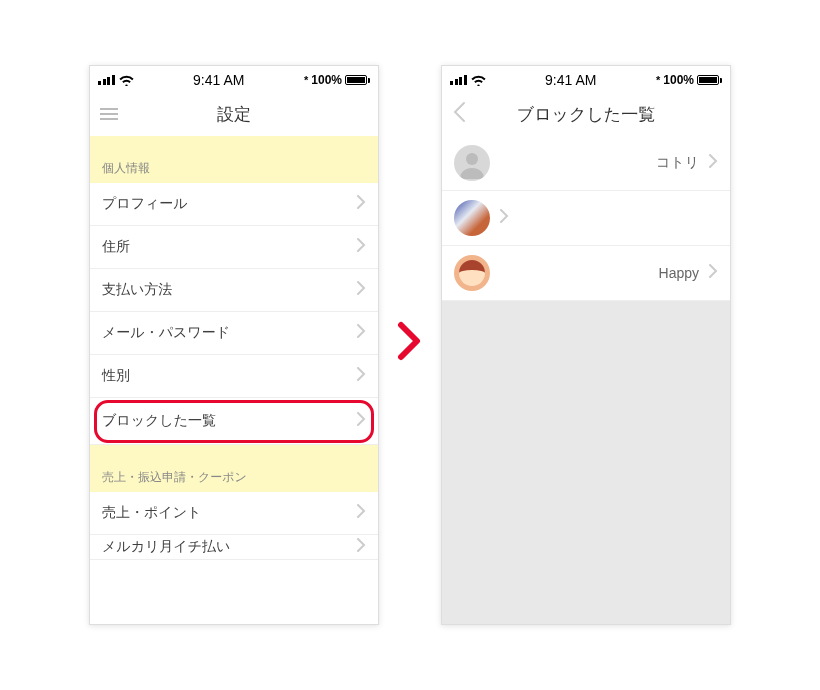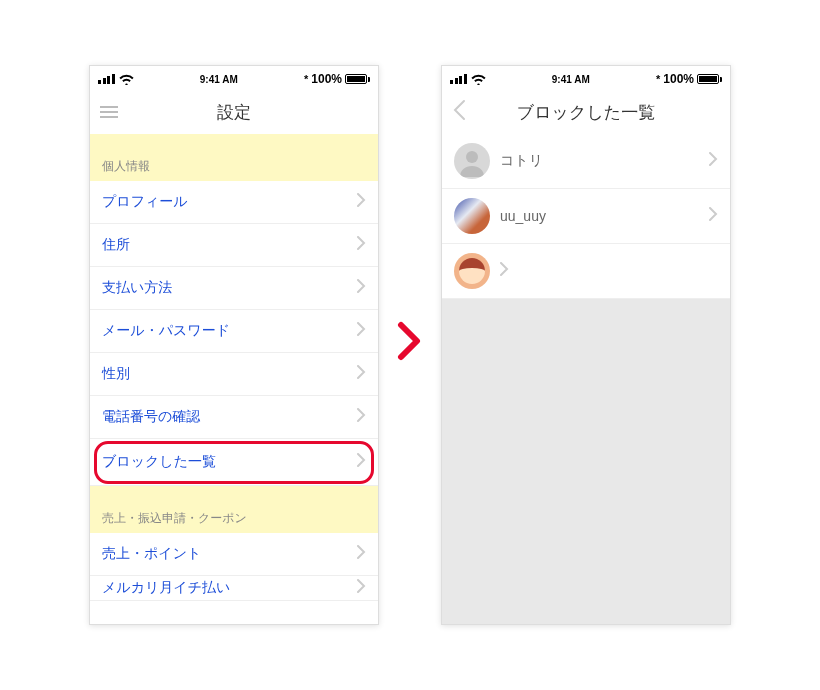--- a/index.html
+++ b/index.html
@@ -33,21 +33,21 @@
       color: #000;
     }
     .status-left { display:flex; align-items:center; gap:4px; }
     .sig-bars { display:inline-flex; align-items:flex-end; gap:1.5px; }
     .sig-bars span { width:3px; background:#000; display:inline-block; }
     .sig-bars span:nth-child(1){height:4px;}
     .sig-bars span:nth-child(2){height:6px;}
     .sig-bars span:nth-child(3){height:8px;}
     .sig-bars span:nth-child(4){height:10px;}
     .wifi-icon svg { display:block; }
-    .status-center { font-size: 10px; font-weight:700; }
+    .status-center { font-size: 14px; font-weight:400; }
     .status-right { display:flex; align-items:center; gap:3px; }
     .bt-icon { font-size:11px; }
     .battery-wrap { display:inline-flex; align-items:center; gap:1px; }
     .battery { width:22px; height:10px; border:1.3px solid #000; border-radius:2px; position:relative; }
     .battery::after { content:""; position:absolute; left:1px; top:1px; bottom:1px; right:1px; background:#000; }
     .battery-cap { width:2px; height:5px; background:#000; border-radius:0 1px 1px 0; }
 
     
     .nav-bar {
       display:flex;
@@ -74,21 +74,21 @@
 
     .list-row {
       display:flex;
       align-items:center;
       justify-content:space-between;
       padding: 12px 12px;
       border-bottom:1px solid #eee;
       cursor:pointer;
       background:#fff;
     }
-    .list-row .label { color:#1d4ed8; font-size:14px; }
+    .list-row .label { color:#404040; font-size:14px; }
     .chevron { color:#bbb; }
 
     .highlight-box {
       position: relative;
     }
     .highlight-ring {
       position:absolute;
       left:4px; right:4px; top:2px; bottom:2px;
       border:3px solid #e6082e;
       border-radius: 14px;
@@ -96,20 +96,21 @@
     }
 
     .blocked-row {
       display:flex;
       align-items:center;
       padding: 9px 12px;
       border-bottom:1px solid #eee;
       cursor:pointer;
       gap:10px;
       background:#fff;
+      text-align:right;
     }
     .avatar {
       width:36px; height:36px; border-radius:50%; background:#ddd; flex:0 0 36px;
       display:flex; align-items:center; justify-content:center;
       overflow:hidden;
     }
     .avatar svg { width:100%; height:100%; }
     .av-0 { background:#d8d8d8; }
     .av-1 { background: radial-gradient(circle at 40% 30%, #ff9a3c 0%, #ff6a2b 40%, #b43a1a 80%); }
     .av-2 { background: linear-gradient(135deg,#3b4ea8 0%, #e5e9f2 40%, #c7653a 70%); }
@@ -205,26 +206,20 @@
         <span class="chevron"><svg width="9" height="14" viewBox="0 0 9 14">
               <path d="M1 1l6 6-6 6" stroke="#ccc" stroke-width="2" fill="none" stroke-linecap="round"></path>
             </svg></span>
       </div>
       <div class="list-row">
         <span class="label">性別</span>
         <span class="chevron"><svg width="9" height="14" viewBox="0 0 9 14">
               <path d="M1 1l6 6-6 6" stroke="#ccc" stroke-width="2" fill="none" stroke-linecap="round"></path>
             </svg></span>
       </div>
-      <div class="list-row">
-        <span class="label">電話番号の確認</span>
-        <span class="chevron"><svg width="9" height="14" viewBox="0 0 9 14">
-              <path d="M1 1l6 6-6 6" stroke="#ccc" stroke-width="2" fill="none" stroke-linecap="round"></path>
-            </svg></span>
-      </div>
 
       <div class="highlight-box">
         <div class="list-row" style="padding:14px 12px;">
           <span class="label">ブロックした一覧</span>
           <span class="chevron"><svg width="9" height="14" viewBox="0 0 9 14">
                 <path d="M1 1l6 6-6 6" stroke="#ccc" stroke-width="2" fill="none" stroke-linecap="round"></path>
               </svg></span>
         </div>
         <div class="highlight-ring"></div>
       </div>
@@ -296,29 +291,29 @@
               <path d="M6 34c0-7 5-11 12-11s12 4 12 11" fill="#bcbcbc"></path>
             </svg>
         </div>
         <div class="blocked-name">コトリ</div>
         <span class="chevron"><svg width="9" height="14" viewBox="0 0 9 14">
               <path d="M1 1l6 6-6 6" stroke="#ccc" stroke-width="2" fill="none" stroke-linecap="round"></path>
             </svg></span>
       </div>
       <div class="blocked-row">
         <div class="avatar av-2"></div>
-        <div class="blocked-name">uu_uuy</div>
         <span class="chevron"><svg width="9" height="14" viewBox="0 0 9 14">
               <path d="M1 1l6 6-6 6" stroke="#ccc" stroke-width="2" fill="none" stroke-linecap="round"></path>
             </svg></span>
       </div>
       <div class="blocked-row">
         <div class="avatar av-4">
             <div class="av-4-inner"></div>
           </div>
+        <div class="blocked-name">Happy</div>
         <span class="chevron"><svg width="9" height="14" viewBox="0 0 9 14">
               <path d="M1 1l6 6-6 6" stroke="#ccc" stroke-width="2" fill="none" stroke-linecap="round"></path>
             </svg></span>
       </div>
 
       <div class="grey-fill"></div>
     </div>
   </div>
 
 </div>

